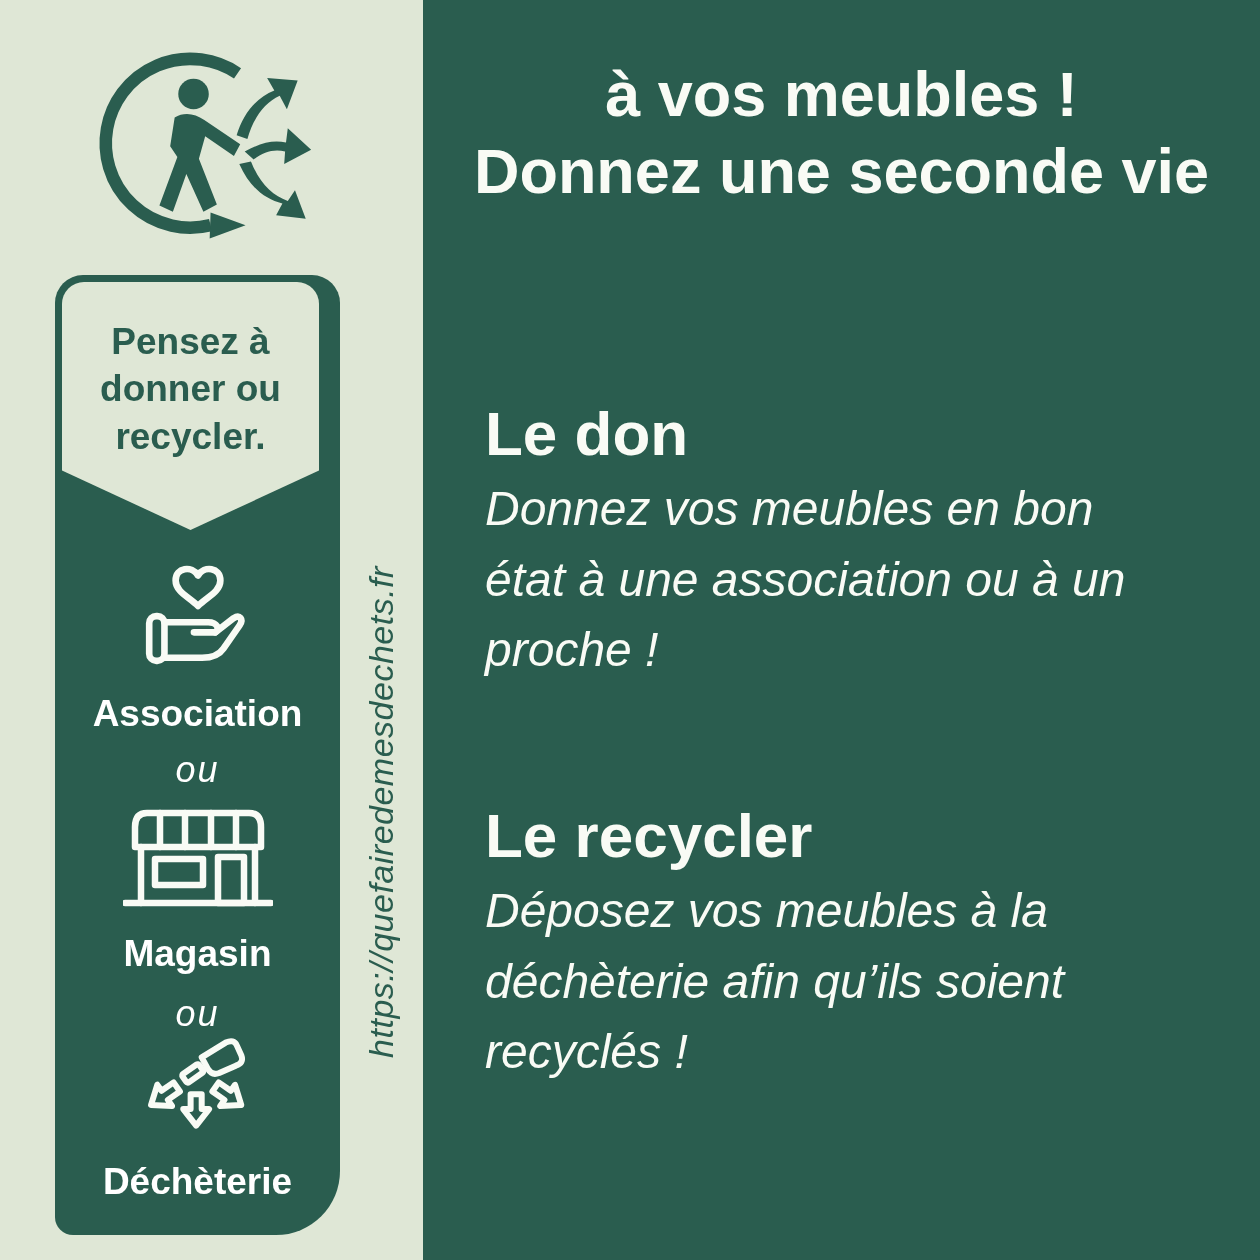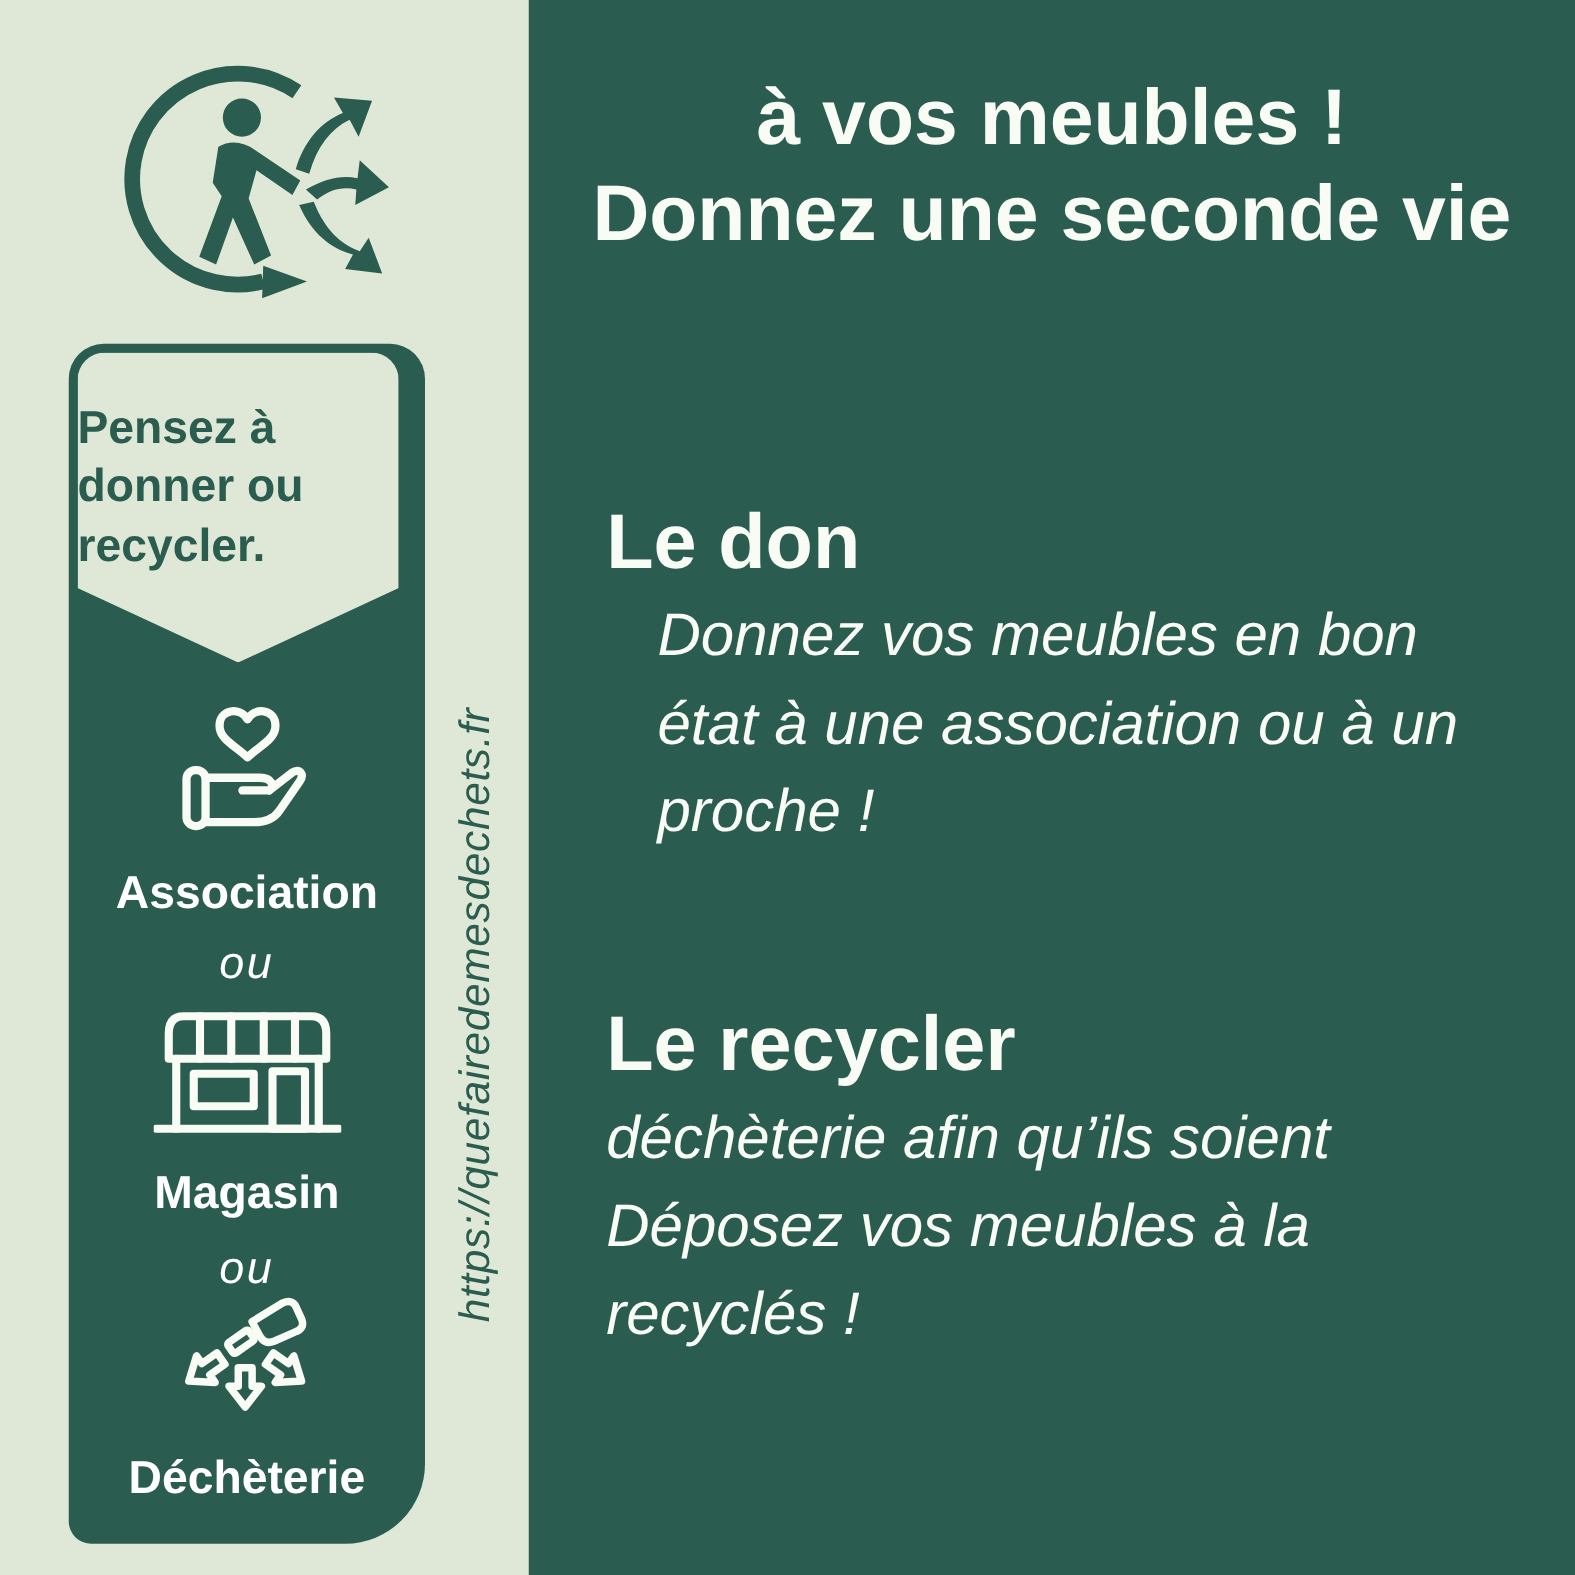--- a/index.html
+++ b/index.html
@@ -26,21 +26,21 @@
   .ribbon {
     position: absolute; left: 55px; top: 275px; width: 285px; height: 960px;
     background: #2A5D4F;
     border-radius: 28px 28px 64px 18px;
   }
   .banner-light {
     position: absolute; top: 7px; left: 7px; right: 21px; height: 248px;
     background: #DFE7D6;
     border-radius: 22px 22px 0 0;
     clip-path: polygon(0 0, 100% 0, 100% 76%, 50% 100%, 0 76%);
-    text-align: left;
+    text-align: center;
   }
   .banner-text {
     padding-top: 36px;
     color: #2A5D4F;
     font-weight: bold;
     font-size: 37px;
     line-height: 1.28;
   }
   .banner-text span { display: block; }
 
@@ -77,21 +77,21 @@
   .rp-heading {
     position: absolute; left: 62px;
     font-size: 62px; font-weight: bold;
   }
   .rp-body {
     position: absolute; left: 62px;
     font-size: 48px; font-style: italic; line-height: 1.47;
   }
   .rp-body span { display: block; white-space: nowrap; }
   .h-don { top: 398px; }
-  .p-don { top: 474px; margin-left: 41px; }
+  .p-don { top: 474px; }
   .h-rec { top: 800px; }
   .p-rec { top: 876px; }
 
   .icon-stroke { stroke: #F9FBF5; fill: none; stroke-width: 6.5; stroke-linejoin: round; stroke-linecap: round; }
 </style>
 </head>
 <body>
 
 <div class="left-col">
 
@@ -169,17 +169,17 @@
 
   <div class="rp-heading h-don">Le don</div>
   <div class="rp-body p-don">
     <span>Donnez vos meubles en bon</span>
     <span>état à une association ou à un</span>
     <span>proche !</span>
   </div>
 
   <div class="rp-heading h-rec">Le recycler</div>
   <div class="rp-body p-rec">
+    <span>Déposez vos meubles à la</span>
     <span>déchèterie afin qu’ils soient</span>
-    <span>Déposez vos meubles à la</span>
     <span>recyclés !</span>
   </div>
 </div>
 
 </body></html>

